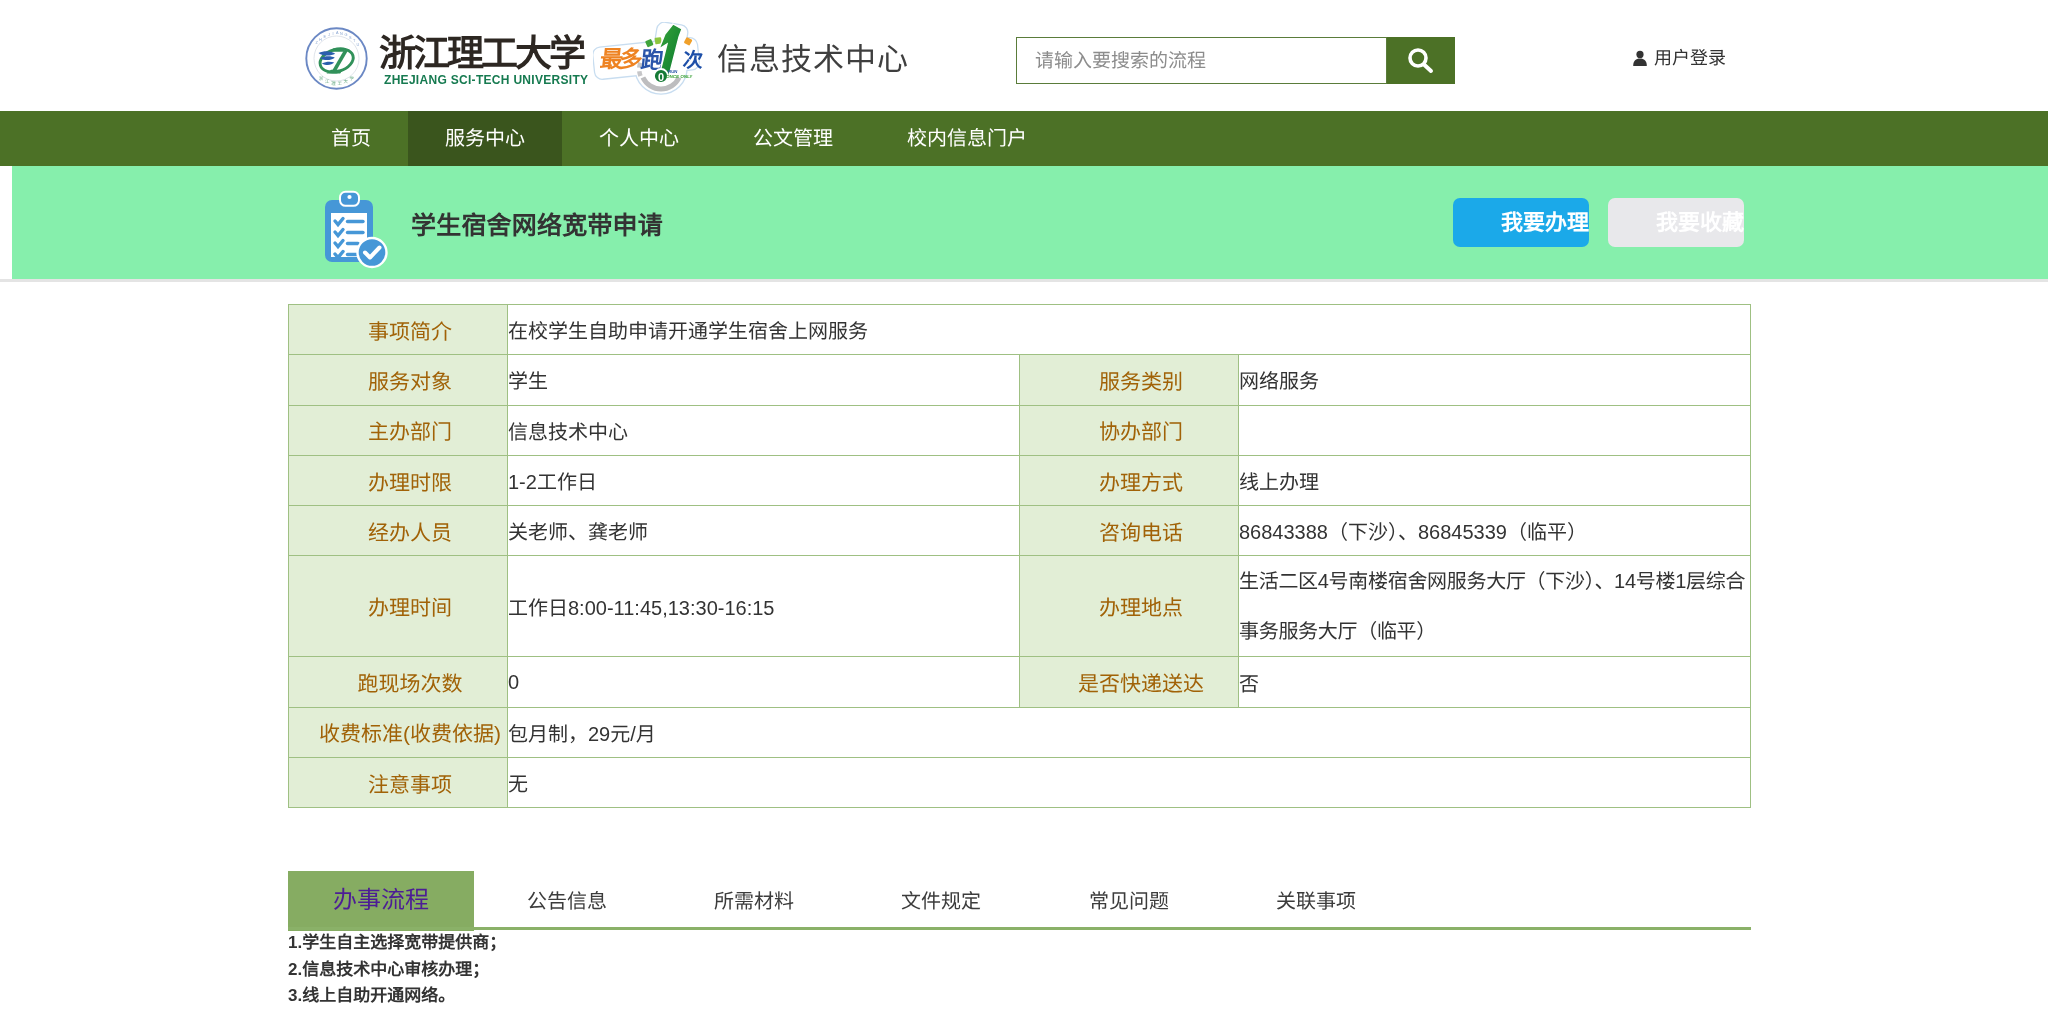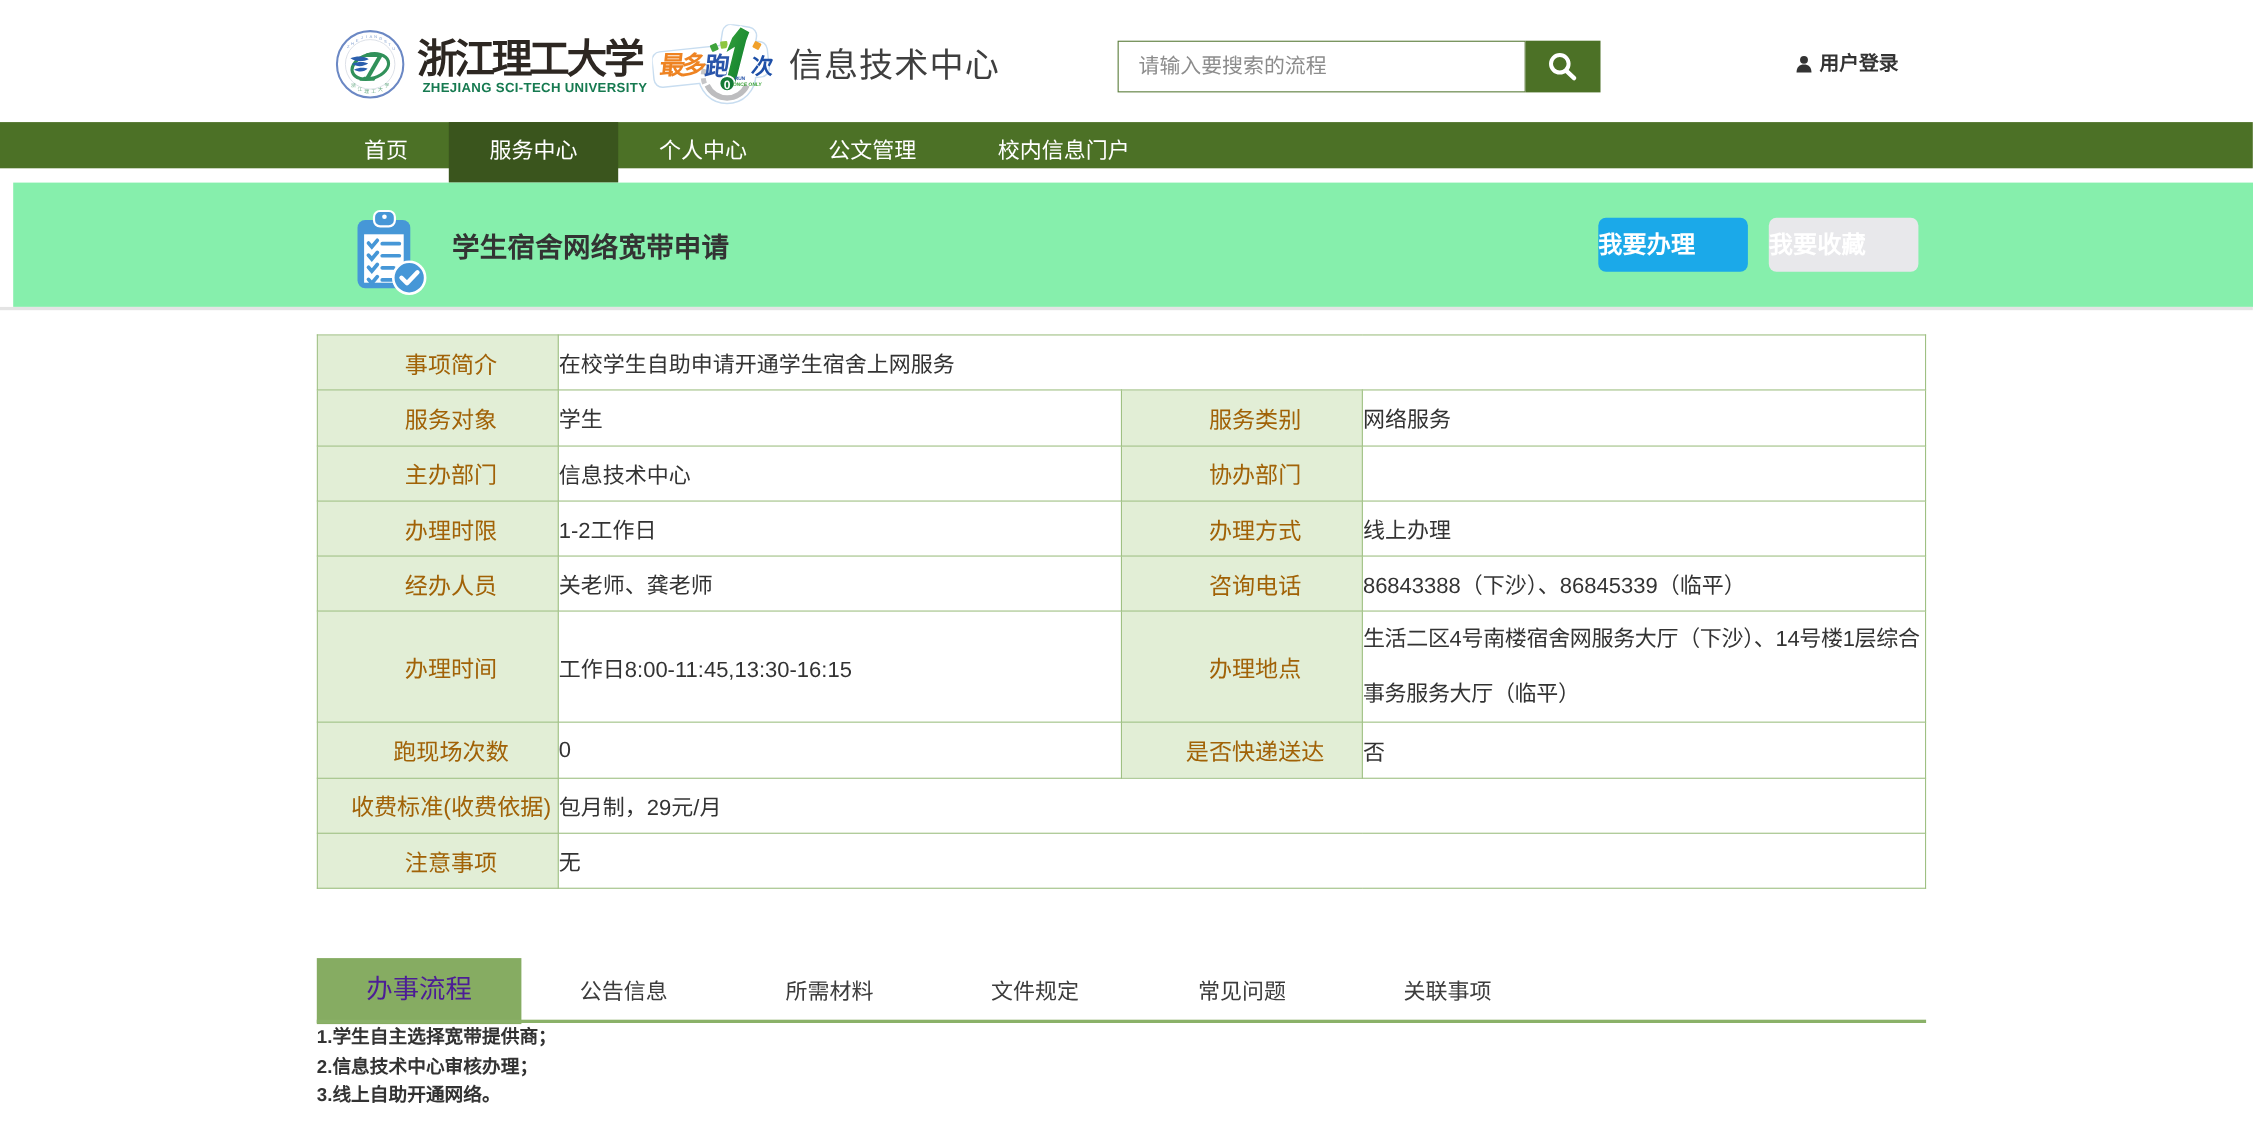--- a/index.html
+++ b/index.html
@@ -10,33 +10,33 @@
 #hdr { position:absolute; left:0; top:0; width:2048px; height:111px; background:#fff; }
 #caltext { position:absolute; left:379px; top:23px; width:220px; font-weight:bold;
   font-size:37px; letter-spacing:-3px; color:#2d2722; }
 #engtext { position:absolute; left:384px; top:73px; font-size:12px; font-weight:bold;
   color:#167a50; letter-spacing:0.3px; white-space:nowrap; }
 #halltitle { position:absolute; left:717px; top:34px; font-size:31px; color:#3f3f3f; letter-spacing:1px; white-space:nowrap;}
 #searchbox { position:absolute; left:1016px; top:37px; width:371px; height:47px;
   border:1px solid #5a7c3a; background:#fff; }
 #searchbox .ph { position:absolute; left:18px; top:0; line-height:45px; font-size:19px; color:#8c8c8c; }
 #searchbtn { position:absolute; left:1387px; top:37px; width:68px; height:47px; background:#4c7126; }
-#login { position:absolute; left:1632px; top:43px; height:26px; font-size:18px; font-weight:bold; color:#333; }
+#login { position:absolute; left:1632px; top:43px; height:26px; font-size:18px; font-weight:normal; color:#333; }
 #login svg { vertical-align:-3px; margin-right:6px; }
 
-#nav { position:absolute; left:0; top:111px; width:2048px; height:42px; background:#4c7126; }
+#nav { position:absolute; left:0; top:111px; width:2048px; height:55px; background:#4c7126; }
 #nav ul { position:absolute; left:294px; top:0; list-style:none; white-space:nowrap; }
 #nav li { display:inline-block; line-height:55px; padding:0 37px; font-size:20px; color:#fff; }
 #nav li.on { background:#3a551d; }
 
 #band { position:absolute; left:0; top:166px; width:2048px; height:113px; background:#86efac;margin-left:12px; }
 #bandsep { position:absolute; left:0; top:279px; width:2048px; height:3px; background:#e4e4e4; }
 #ptitle { position:absolute; left:399px; top:39px; font-size:25px; font-weight:bold; color:#333; letter-spacing:0.2px;}
 .bbtn { position:absolute; top:32px; width:136px; height:49px; border-radius:7px;
-  text-align:left; line-height:49px; font-size:22px; font-weight:bold; color:#fff; }
+  text-align:right; line-height:49px; font-size:22px; font-weight:bold; color:#fff; }
 #btn1 { left:1441px; background:#1ba9e9; }
 #btn2 { left:1596px; background:#e8e8eb; }
 
 #tbl { position:absolute; left:288px; top:304px; border-collapse:collapse; table-layout:fixed; }
 #tbl td { border:1px solid #9fc083; font-size:20px; vertical-align:middle; }
 #tbl td.lb { background:#e2eed6; font-weight:normal; text-align:center; color:#a16207; font-size:21px;padding-left:24px; }
 #tbl td.vl { background:#fff; padding-left:0; padding-right:6px; color:#333; }
 
 #tabact { position:absolute; left:288px; top:871px; width:186px; height:60px; background:#86ac62;
   text-align:center; line-height:58px; font-size:24px; color:#4c1d95; }

